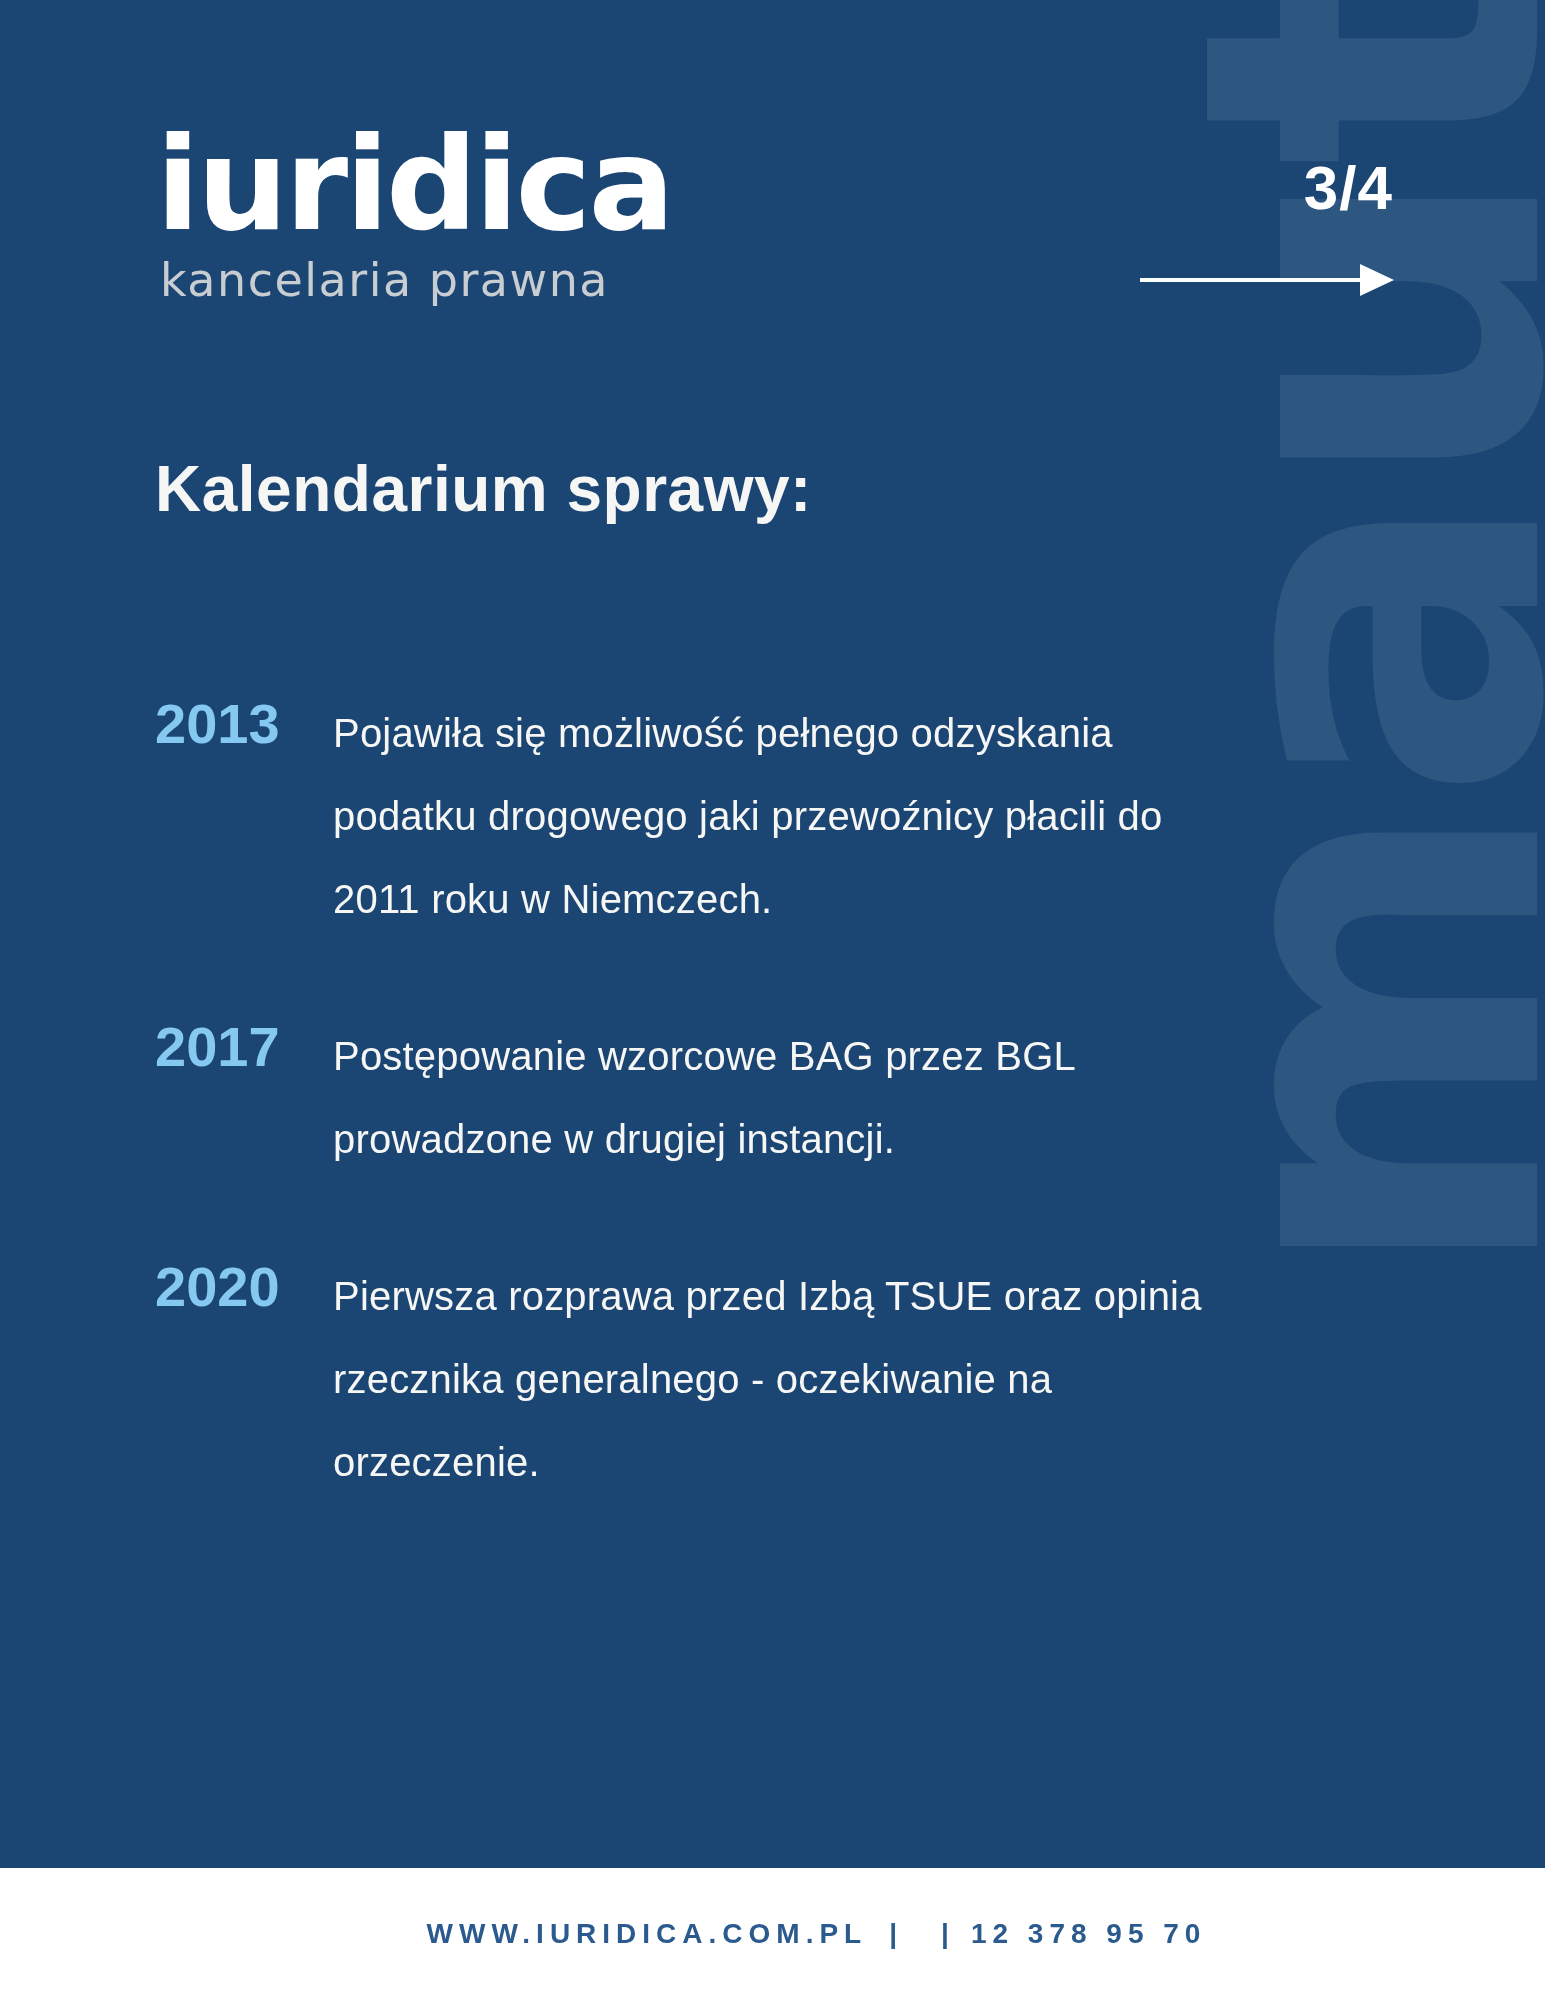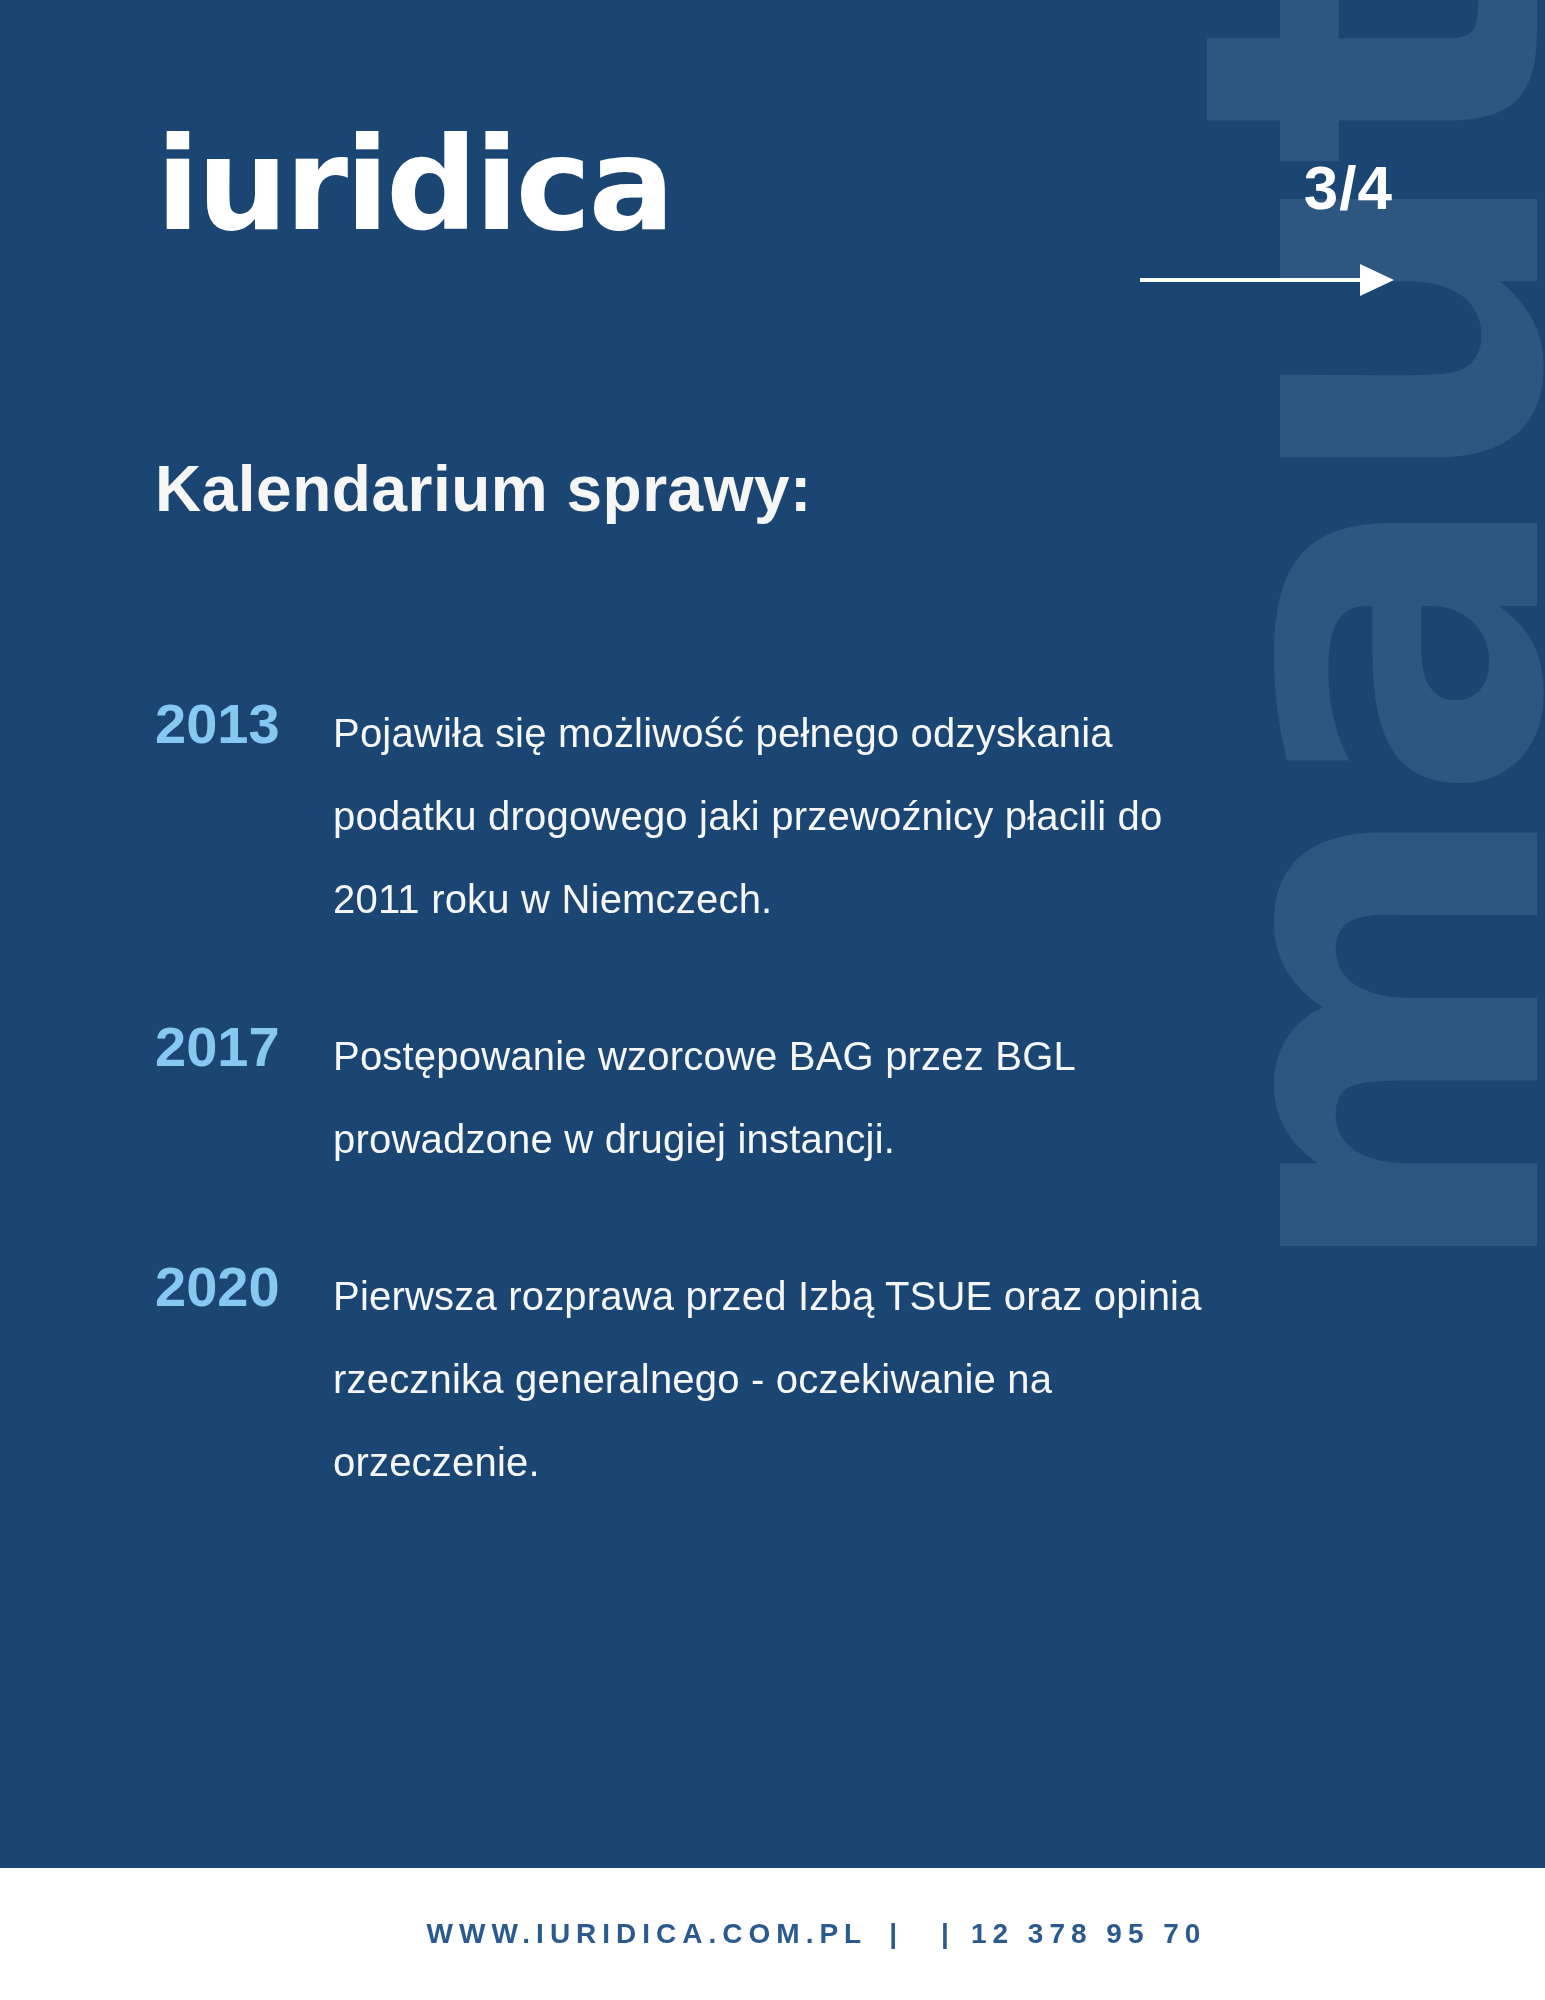--- a/index.html
+++ b/index.html
@@ -72,20 +72,21 @@
 </style>
 </head>
 <body>
 
 <div class="page" style="--background: #1b4573; --watermark: #2d5680; --year: #85c8f0; --text: #f6f7f5; --subtitle: #c8cdd2; --footer_bg: #ffffff; --footer_text: #2b5a8e;">
 
   <div class="watermark">maut</div>
 
   <div class="logo">
     <div class="logo-title">iuridica</div>
+    <div class="logo-subtitle">kancelaria prawna</div>
   </div>
 
   <div class="pager">3/4</div>
 
   <div class="arrow">
     <div class="shaft"></div>
     <div class="head"></div>
   </div>
 
   <h1 class="heading">Kalendarium sprawy:</h1>

